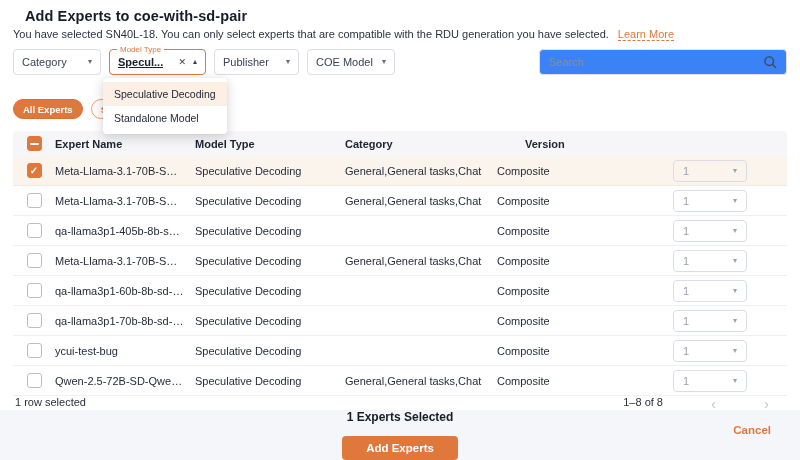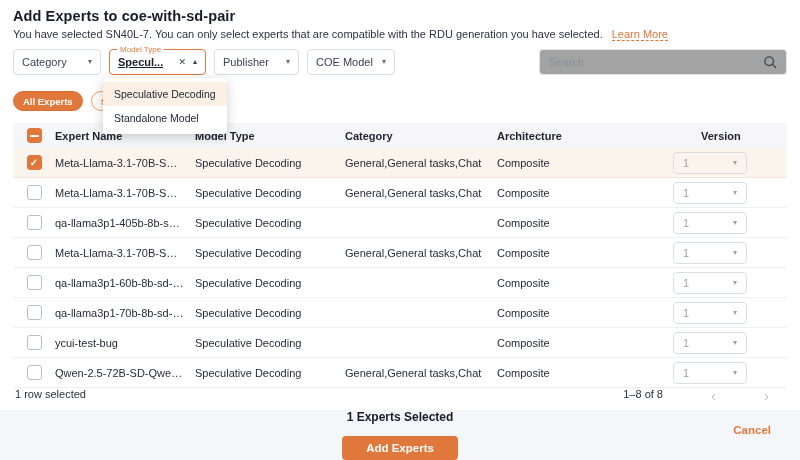--- a/index.html
+++ b/index.html
@@ -6,44 +6,44 @@
     --accent:#E0783C; --accent-dark:#D96E33; --selected-row-bg:#FBF4EC;
     --menu-highlight-bg:#FCEFE4; --link:#E0783C;
   }
   *{box-sizing:border-box;}
   html,body{margin:0;padding:0;}
   body{
     width:800px;height:460px;position:relative;overflow:hidden;background:#fff;
     font-family:"Liberation Sans",sans-serif;color:#1B202C;
   }
   .page{padding:0 13px;}
-  .title{font-size:14.5px;font-weight:700;margin:8px 0 0;color:#171C28;letter-spacing:.1px;}
+  .title{font-size:14.5px;font-weight:700;margin:8px 12px 0;color:#171C28;letter-spacing:.1px;}
   .subtitle{margin:4px 0 0;font-size:11px;line-height:13px;color:#2B3242;}
   .learn-more{color:var(--link);border-bottom:1px dashed var(--link);margin-left:9px;cursor:pointer;}
 
   
   .filters{display:flex;gap:8px;margin-top:8px;height:26px;align-items:stretch;}
   .fselect{border:1px solid #D9DDE4;border-radius:4px;background:#fff;display:flex;
            align-items:center;justify-content:space-between;padding:0 8px;font-size:11px;color:#3A4254;cursor:pointer;}
   .w-cat{width:88px;} .w-mt{width:97px;} .w-pub{width:85px;} .w-coe{width:88px;}
   .chev{color:#636B7C;font-size:8px;line-height:1;}
   .fselect.active{border:1.5px solid var(--accent);position:relative;}
   .float-label{position:absolute;top:-5px;left:7px;font-size:8px;color:var(--accent);
                background:#fff;padding:0 3px;line-height:10px;white-space:nowrap;}
   .fselect.active .val{font-weight:700;color:#1B202C;overflow:hidden;text-overflow:ellipsis;white-space:nowrap;text-decoration:underline;}
   .act-icons{display:flex;align-items:center;gap:7px;}
   .clear-x{font-size:9px;color:#39404F;line-height:1;}
   .chev-up{font-size:8px;color:#39404F;line-height:1;}
-  .search{margin-left:auto;width:248px;border:1px solid #DFE2E8;border-radius:4px;background:#a3a3a3;
+  .search{margin-left:auto;width:248px;border:1px solid #DFE2E8;border-radius:4px;background:#3b82f6;
           display:flex;align-items:center;padding:0 9px;}
   .search input{border:none;outline:none;flex:1;font-size:11px;color:#333;background:transparent;font-family:inherit;padding:0;}
   .search input::placeholder{color:#878E9E;}
 
   
-  .chips{display:flex;gap:8px;margin-top:16px;}
+  .chips{display:flex;gap:8px;margin-top:24px;}
   .chip{height:20px;border-radius:999px;display:flex;align-items:center;padding:0 9px;
         font-size:9.5px;font-weight:600;white-space:nowrap;cursor:pointer;}
   .chip-all{background:var(--accent);color:#fff;border:1px solid var(--accent-dark);}
   .chip-selected{background:#FFFCFA;color:var(--accent);border:1px solid #EFA06B;}
 
   
   .menu{position:absolute;left:103px;top:78px;z-index:30;background:#fff;border-radius:3px;
         box-shadow:0 3px 12px rgba(20,24,40,.20),0 0 1px rgba(20,24,40,.15);padding:4px 0;min-width:118px;}
   .menu-item{font-size:10.5px;color:#23293A;padding:6px 11px;white-space:nowrap;cursor:pointer;}
   .menu-item.hl{background:var(--menu-highlight-bg);}
@@ -78,21 +78,21 @@
   .cancel{margin-left:auto;color:var(--accent);font-size:11.5px;font-weight:600;margin-right:16px;cursor:pointer;}
   .add-btn{background:var(--accent);color:#fff;border:none;border-radius:4px;height:30px;padding:0 24px;
            font-size:11.5px;font-weight:700;font-family:inherit;cursor:pointer;}
 </style>
 </head>
 <body>
 
 <div class="page">
 
   <h1 class="title">Add Experts to coe-with-sd-pair</h1>
-  <p class="subtitle"><span>You have selected SN40L-7. You can only select experts that are compatible with the RDU generation you have selected.</span><a class="learn-more">Learn More</a></p>
+  <p class="subtitle"><span>You have selected SN40L-18. You can only select experts that are compatible with the RDU generation you have selected.</span><a class="learn-more">Learn More</a></p>
 
   <div class="filters">
     <div class="fselect w-cat">
       <span>Category</span>
       <span class="chev">▾</span>
     </div>
     <div class="fselect active w-mt">
       <span class="float-label">Model Type</span>
       <span class="val">Specul...</span>
       <span class="act-icons">
@@ -125,21 +125,20 @@
   <div class="tablecard">
     <div class="thead grid">
       <div class="cell cb">
         <div class="checkbox indeterminate">
             <span class="dash"></span>
           </div>
       </div>
       <div class="cell">Expert Name</div>
       <div class="cell">Model Type</div>
       <div class="cell">Category</div>
-      <div class="cell">Architecture</div>
       <div class="cell h-ver">Version</div>
     </div>
     <div id="tbody">
         <div class="trow grid selected">
     <div class="cell cb">
       <div class="checkbox checked">
               <span class="check">✓</span>
             </div>
     </div>
     <div class="cell c-name">Meta-Llama-3.1-70B-SD-Llama-...</div>

